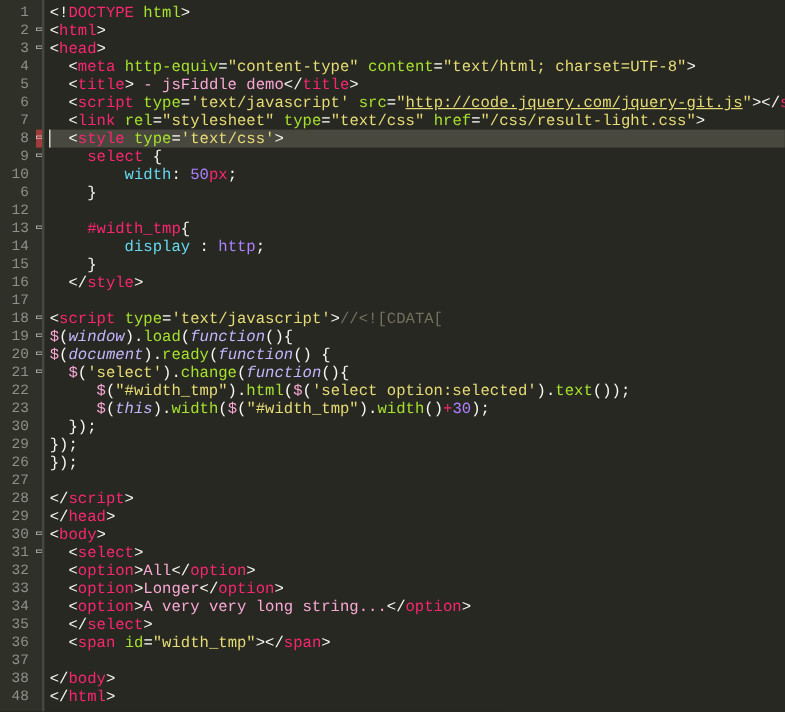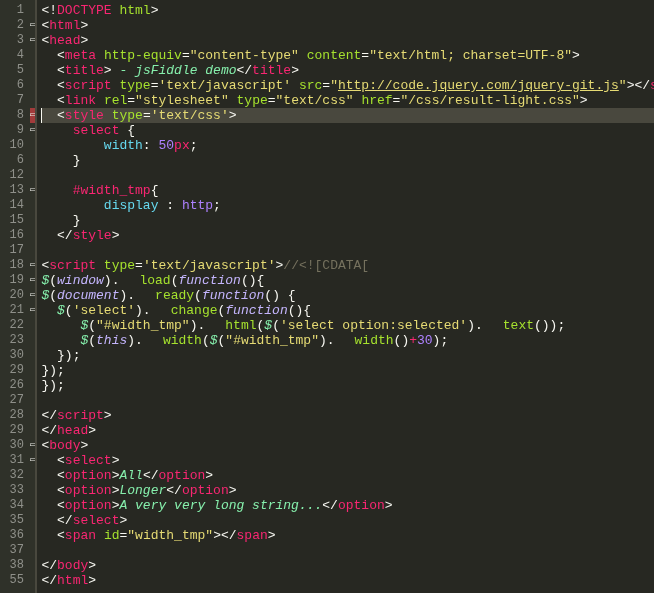--- a/index.html
+++ b/index.html
@@ -62,23 +62,23 @@
   top: 0;
   bottom: 0;
   width: 1px;
   background: #f8f8f0;
 }
 .c-tag  { color: #f92672; }
 .c-attr { color: #a6e22e; }
 .c-str  { color: #e6db74; }
 .c-kw   { color: #c4b5fd; font-style: italic; }
 .c-num  { color: #ae81ff; }
-.c-fn   { color: #a6e22e; margin-left: 20px; }
+.c-fn   { color: #a6e22e; }
 .c-prop { color: #66d9ef; }
-.c-txt  { color: #86efac; font-style: italic; }
+.c-txt  { color: #f9a8d4; }
 .c-cmt  { color: #75715e; }
 .c-punc { color: #f8f8f2; }
 .c-op   { color: #f92672; }
 .u      { text-decoration: underline; }
 </style>
 </head>
 <body>
 
 <div class="editor">
   <div class="gutter">
@@ -113,21 +113,21 @@
       <div class="ln">29</div>
       <div class="ln">30</div>
       <div class="ln">31</div>
       <div class="ln">32</div>
       <div class="ln">33</div>
       <div class="ln">34</div>
       <div class="ln">35</div>
       <div class="ln">36</div>
       <div class="ln">37</div>
       <div class="ln">38</div>
-      <div class="ln">55</div>
+      <div class="ln">48</div>
     </div>
   <div class="foldcol">
       <div class="fc"></div>
       <div class="fc" style="color: rgb(230, 230, 224);">▭</div>
       <div class="fc" style="color: rgb(230, 230, 224);">▭</div>
       <div class="fc"></div>
       <div class="fc"></div>
       <div class="fc"></div>
       <div class="fc"></div>
       <div class="fc bp" style="color: rgb(230, 230, 224);">▭</div>

